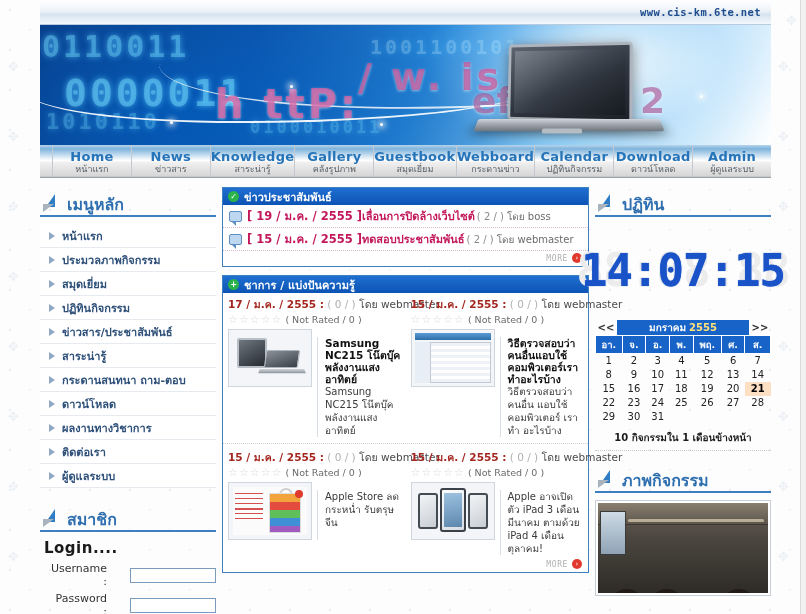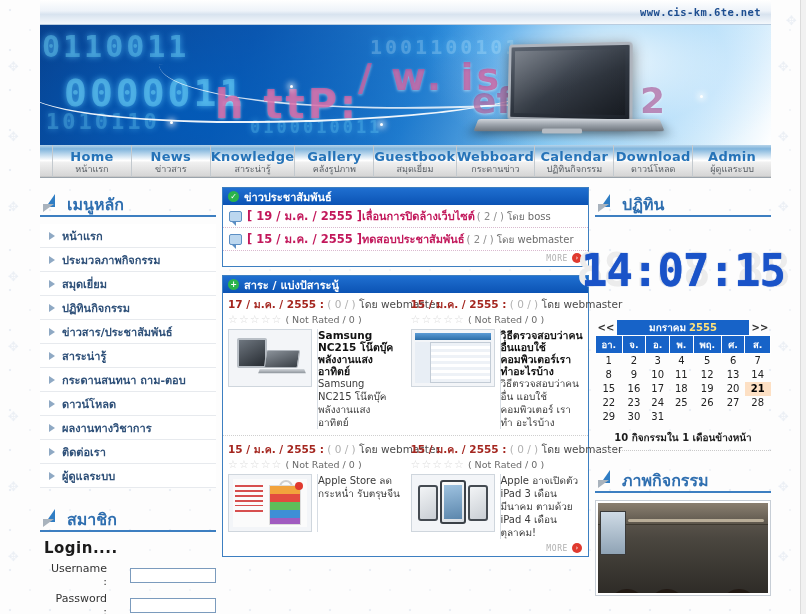--- a/index.html
+++ b/index.html
@@ -370,21 +370,21 @@
   .krated { color: #6a6a6a; font-size: 9.5px; margin-left: 3px; }
   .kbody { display: flex; margin-top: 4px; }
   .kthumb {
     width: 84px; height: 58px; flex: none;
     border: 1px solid #cfd6dd;
     background: #f3f5f8;
     margin-right: 5px;
     position: relative;
     overflow: hidden;
   }
-  .ktext { flex: 1; min-width: 0; border-left: 1px solid #d7dde4; padding-left: 0; }
+  .ktext { flex: 1; min-width: 0; border-left: 1px solid #d7dde4; padding-left: 7px; margin-top: 8px; }
   .ktitle {
     font-size: 10.5px; font-weight: bold; color: #111;
     line-height: 12px;
     display: block;
   }
   .kdesc {
     font-size: 10px; color: #3b3b3b; line-height: 12px;
     margin-top: 1px;
   }
   .kdivider { width: 100%; border-bottom: 1px dotted #cfcfcf; margin: 4px 0 2px; }
@@ -809,21 +809,21 @@
           </div>
           <div class="more-row">
             <span class="more-text">MORE</span>
             <span class="more-dot">›</span>
           </div>
         </div>
 
         <div class="panel">
           <div class="panel-head">
             <span class="ph-icon ph-plus">+</span>
-            <span class="panel-head-text">สาระ / แบ่งปัสาระนู้</span>
+            <span class="panel-head-text">ชาการ / แบ่งปันความรู้</span>
           </div>
 
           <div class="kgrid">
 
             <div class="kcell">
               <div class="kmeta">
                 <span class="kdate">17 / ม.ค. / 2555 :</span>
                 <span class="kviews">( 0 / )</span>
                 <span class="kby">โดย webmaster</span>
               </div>

